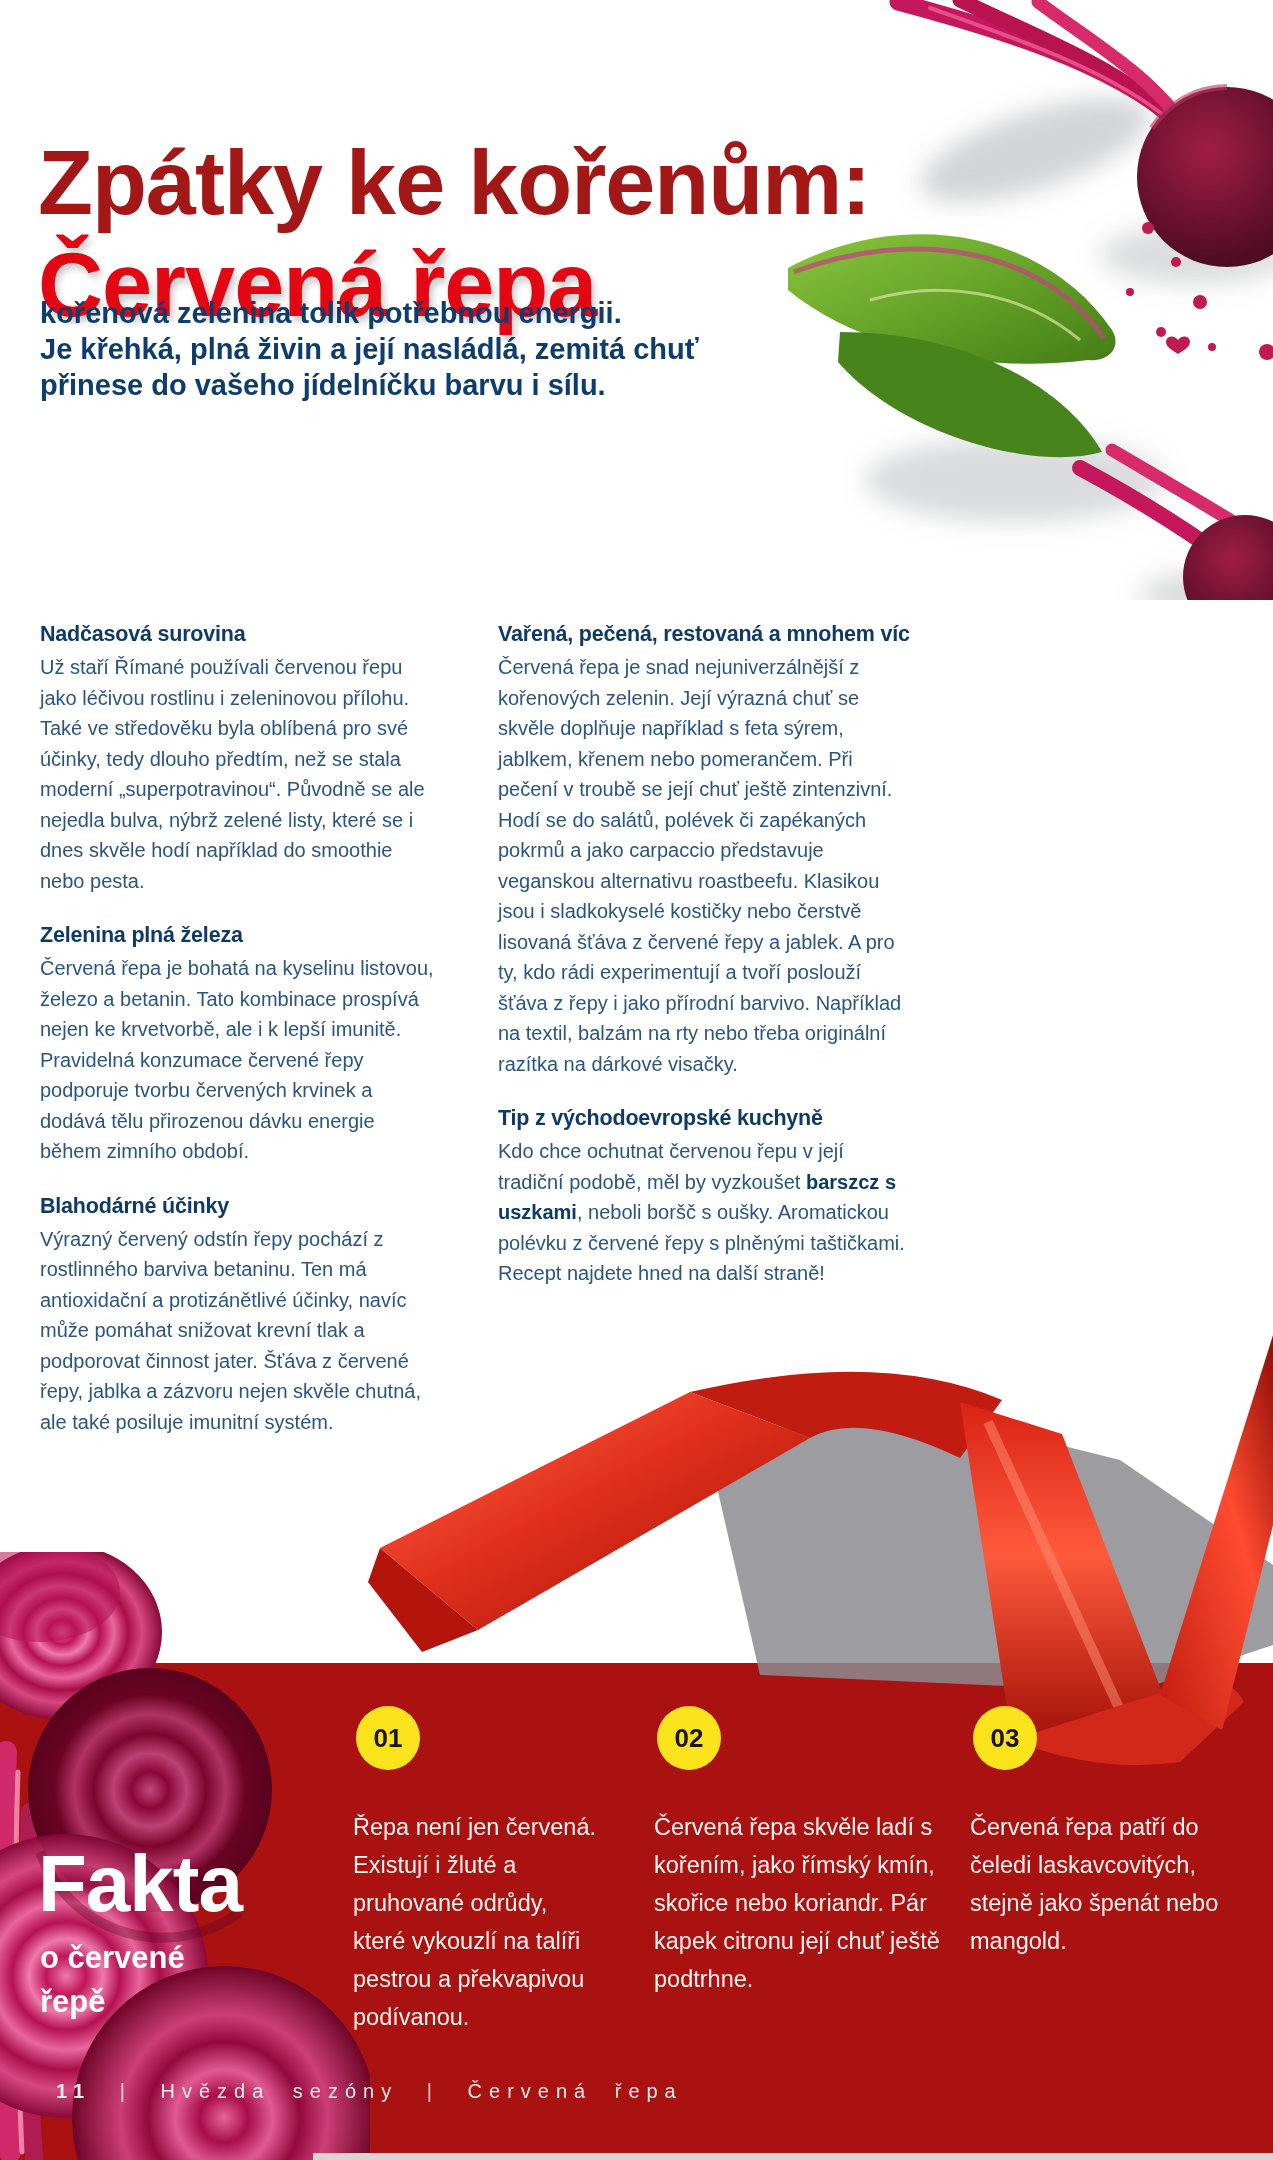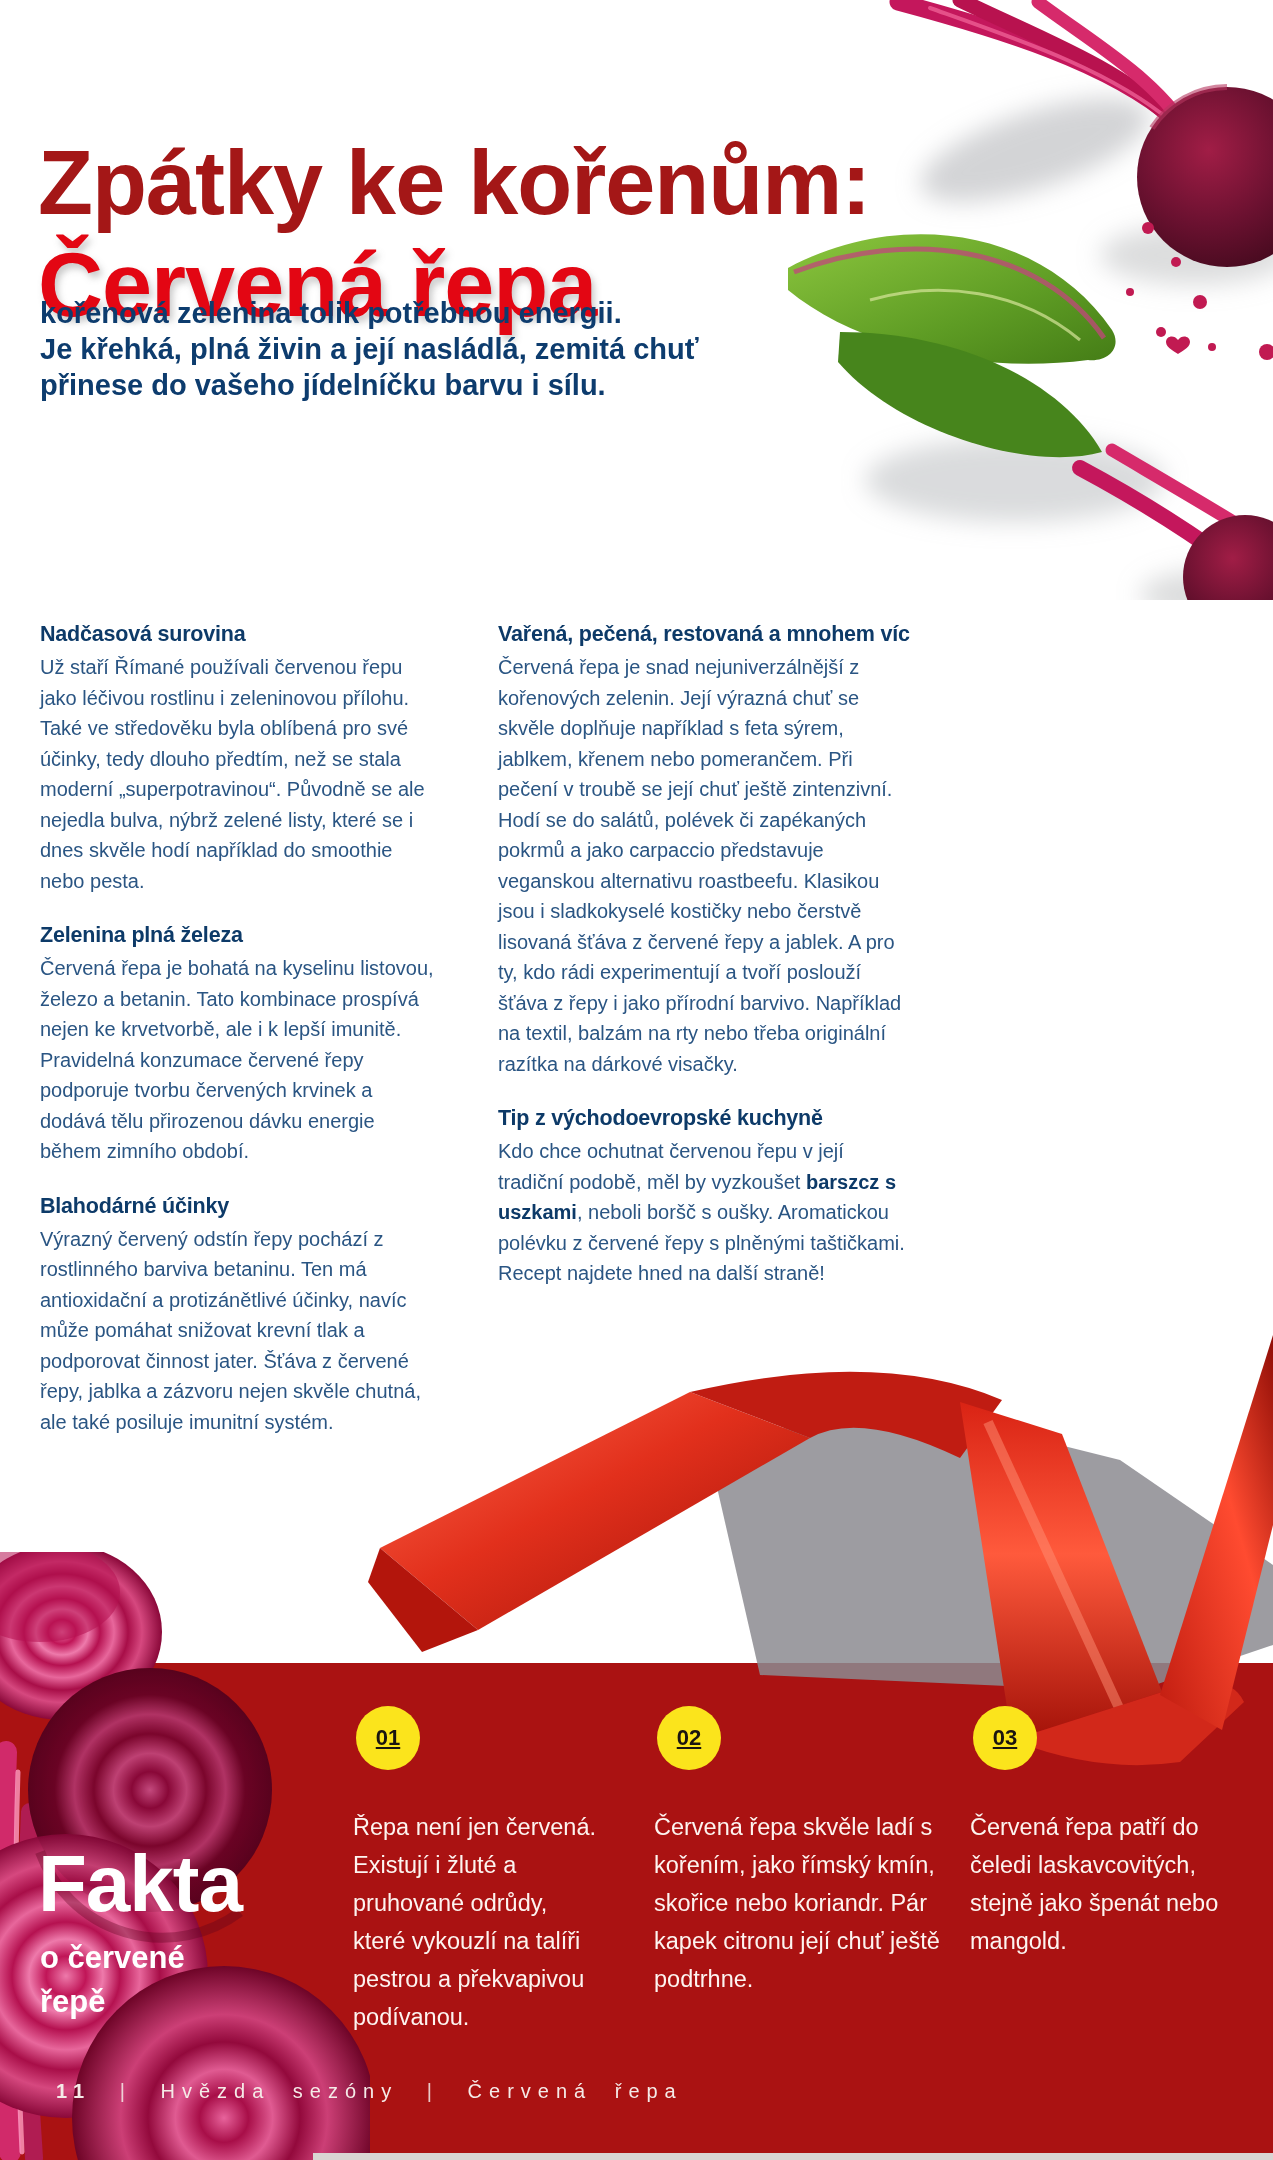--- a/index.html
+++ b/index.html
@@ -38,22 +38,22 @@
   .fakta-title{position:absolute; left:38px; top:1838px; z-index:3; color:#ffffff;
                font-size:80px; font-weight:bold; letter-spacing:-1px;}
   .fakta-sub{position:absolute; left:40px; top:1936px; z-index:3; color:#ffffff;
              font-size:31px; font-weight:bold; line-height:44px;}
   .fact-col{position:absolute; z-index:3;}
   .fact-col-1{left:353px; width:252px;}
   .fact-col-2{left:654px; width:300px;}
   .fact-col-3{left:970px; width:268px;}
   .fact-circle{margin:0 0 0 3px; width:64px; height:64px; border-radius:50%;
                background:var(--fact_yellow,#fbe41c); color:var(--circle_text,#1a1510);
-               font-size:22px; font-weight:bold;
-               display:flex; align-items:center; justify-content:center;text-decoration:underline;}
+               font-size:26px; font-weight:bold;
+               display:flex; align-items:center; justify-content:center;}
   .fact-text{margin-top:38px; font-size:23.5px; line-height:38px;
              color:var(--white_text,#fdf4f0);}
   .fact-col{top:1706px;}
   
   .footer{position:absolute; left:56px; top:2080px; z-index:4; color:#f5ebe8;
           font-size:20px; letter-spacing:7px; word-spacing:10px; white-space:nowrap;}
   .footer .num{font-weight:bold;}
   .footer .sep{opacity:.85; padding:0 6px;}
   .bottom-strip{position:absolute; left:313px; right:0; bottom:0; height:7px;
                 background:#d9d5d3; z-index:5;}

